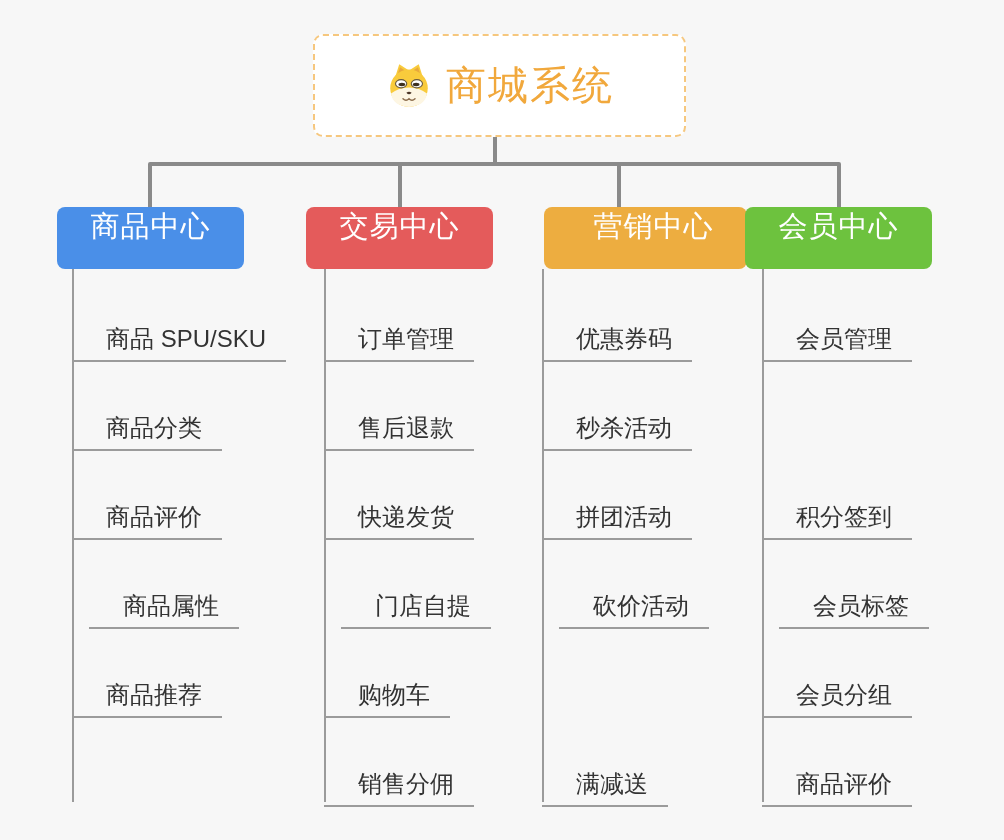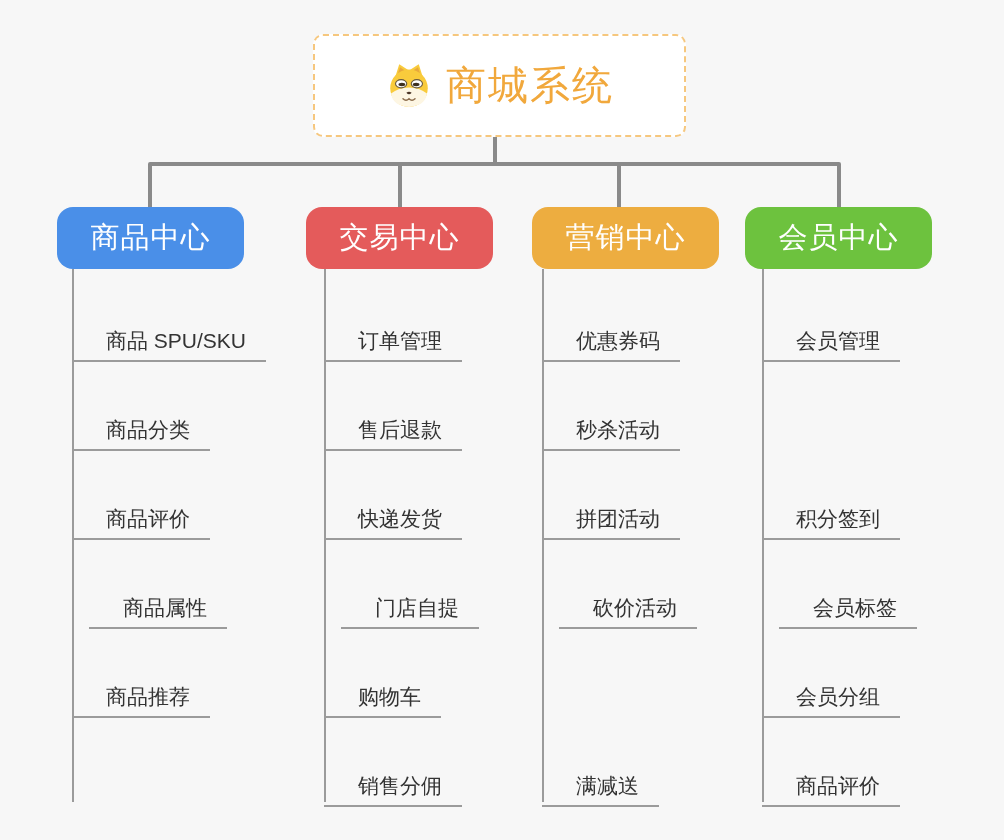--- a/index.html
+++ b/index.html
@@ -34,52 +34,52 @@
     font-size: 40px;
     letter-spacing: 2px;
     white-space: nowrap;
   }
   .root-icon { display: block; }
 
   
   .branch-node {
     position: absolute; top: 207px;
     width: 187px; height: 62px;
-    border-radius: 16px;
-    display: flex; align-items: center; justify-content: center;
+    border-radius: 8px;
+    display: flex; align-items: flex-start; justify-content: center;
     color: #FFFFFF;
     font-size: 29px;
     letter-spacing: 1px;
     white-space: nowrap;
     cursor: pointer;
   }
   .branch-0 { left: 57px; }
   .branch-1 { left: 306px; }
-  .branch-2 { left: 532px; }
+  .branch-2 { left: 544px; padding-left: 16px; }
   .branch-3 { left: 745px; }
 
   
   .leaf-column { position: absolute; top: 269px; width: 250px; height: 540px; }
   .col-0 { left: 72px; }
   .col-1 { left: 324px; }
   .col-2 { left: 542px; }
   .col-3 { left: 762px; }
   .dropline {
     position: absolute; left: 0; top: 0;
     width: 2px; height: 533px;
     background: #9B9B9B;
   }
   .leaf-node {
     position: absolute; left: 0;
     height: 40px;
     box-sizing: content-box;
     display: flex; align-items: flex-end;
     padding: 0 20px 5px 34px;
     border-bottom: 2px solid #9B9B9B;
-    font-size: 21px;
+    font-size: 24px;
     color: #333333;
     white-space: nowrap;
     cursor: pointer;
   }
   .row-0 { top: 46px; }
   .row-1 { top: 135px; }
   .row-2 { top: 224px; }
   .row-3 { top: 313px; margin-left: 17px; }
   .row-4 { top: 402px; }
   .row-5 { top: 491px; }

